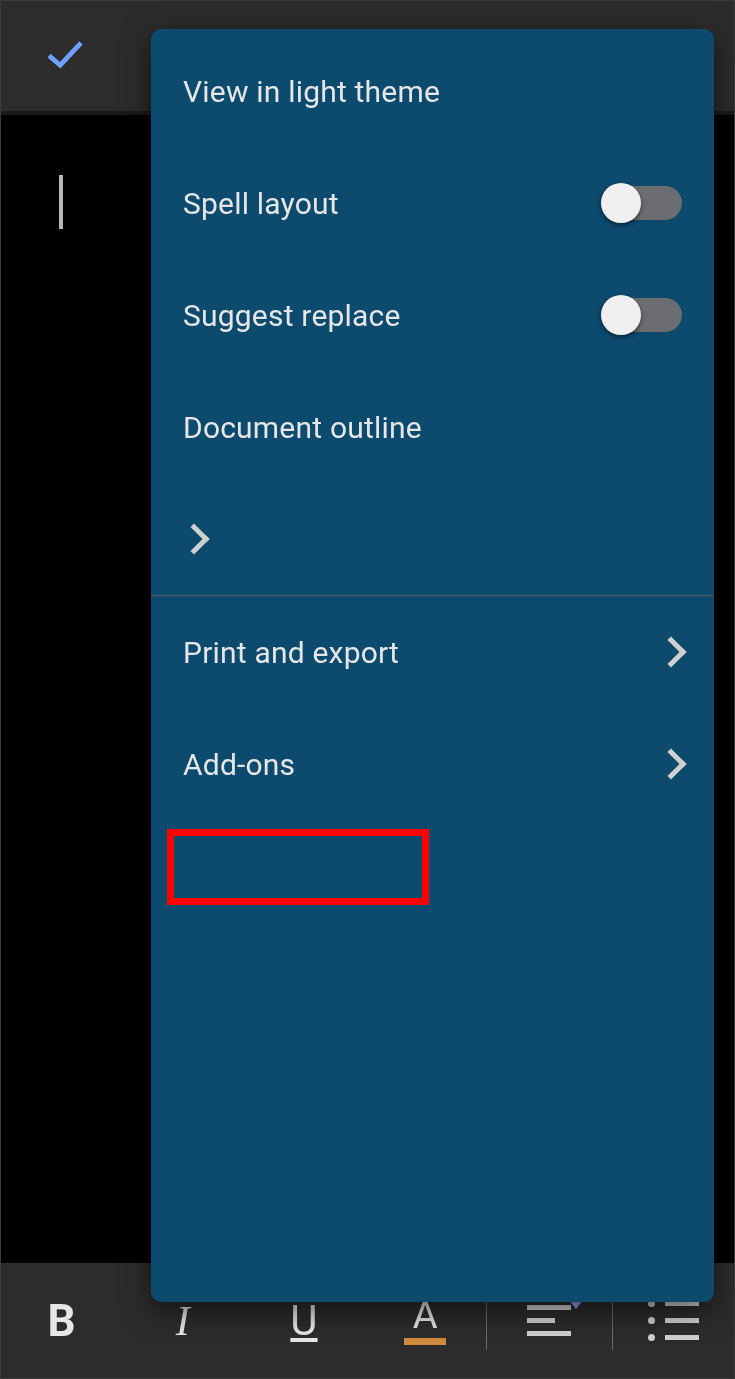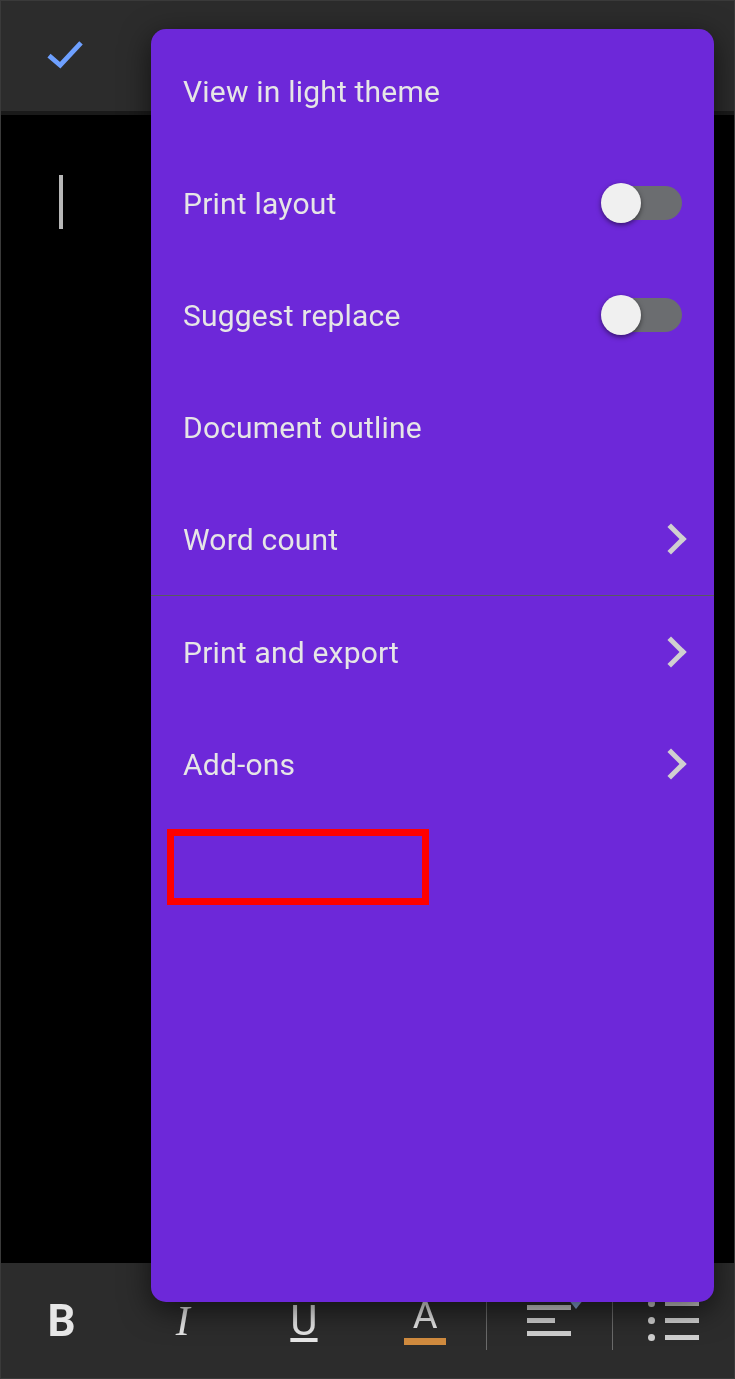--- a/index.html
+++ b/index.html
@@ -23,21 +23,21 @@
     .align-glyph div { height: 5px; background: #d0d0d0; }
     .align-glyph .l1 { width: 44px; }
     .align-glyph .l2 { width: 28px; }
     .align-glyph .l3 { width: 44px; }
     .align-caret { position: absolute; right: 28px; top: 36px; width: 0; height: 0; border-left: 8px solid transparent; border-right: 8px solid transparent; border-top: 10px solid #8aa7d8; }
     .list-glyph { display: flex; flex-direction: column; gap: 10px; }
     .list-glyph .row { display: flex; align-items: center; gap: 10px; }
     .list-glyph .dot { width: 7px; height: 7px; background: #d0d0d0; border-radius: 50%; }
     .list-glyph .line { width: 34px; height: 5px; background: #d0d0d0; }
 
-    .menu { position: absolute; left: 150px; top: 28px; width: 563px; bottom: 76px; background: #6d28d9; border-radius: 15px; box-shadow: 0 8px 30px rgba(0,0,0,.6); overflow: hidden; color: #e6e6e6; }
+    .menu { position: absolute; left: 150px; top: 28px; width: 563px; bottom: 76px; background: #0c4a6e; border-radius: 10px; box-shadow: 0 8px 30px rgba(0,0,0,.6); overflow: hidden; color: #e6e6e6; }
     .menu-inner { display: flex; flex-direction: column; padding-top: 6px; }
     .menu-item { height: 112px; display: flex; align-items: center; padding: 0 32px; font-size: 30px; letter-spacing: .2px; justify-content: space-between; }
     .menu-item .label { color: #e6e6e6; }
     .sep { height: 1px; background: #5a5c5e; margin: 0; }
 
     .toggle { width: 78px; height: 34px; background: #6b6d70; border-radius: 20px; position: relative; }
     .toggle .knob { position: absolute; top: -3px; left: -3px; width: 40px; height: 40px; background: #f0f0f0; border-radius: 50%; box-shadow: 0 2px 5px rgba(0,0,0,.5); }
 
     .chev { width: 22px; height: 22px; border-right: 5px solid #d0d0d0; border-bottom: 5px solid #d0d0d0; transform: rotate(-45deg); }
 
@@ -104,36 +104,35 @@
       </span>
     </div>
   </div>
 
   <div class="menu">
     <div class="menu-inner">
       <div class="menu-item">
         <span class="label">View in light theme</span>
       </div>
       <div class="menu-item">
-        <span class="label">Print layout</span>
+        <span class="label">Spell layout</span>
         <span class="toggle">
             <span class="knob"></span>
           </span>
       </div>
       <div class="menu-item">
         <span class="label">Suggest replace</span>
         <span class="toggle">
             <span class="knob"></span>
           </span>
       </div>
       <div class="menu-item">
         <span class="label">Document outline</span>
       </div>
       <div class="menu-item">
-        <span class="label">Word count</span>
         <span class="chev"></span>
       </div>
       <div class="sep"></div>
       <div class="menu-item">
         <span class="label">Print and export</span>
         <span class="chev"></span>
       </div>
       <div class="menu-item">
         <span class="label">Add-ons</span>
         <span class="chev"></span>

